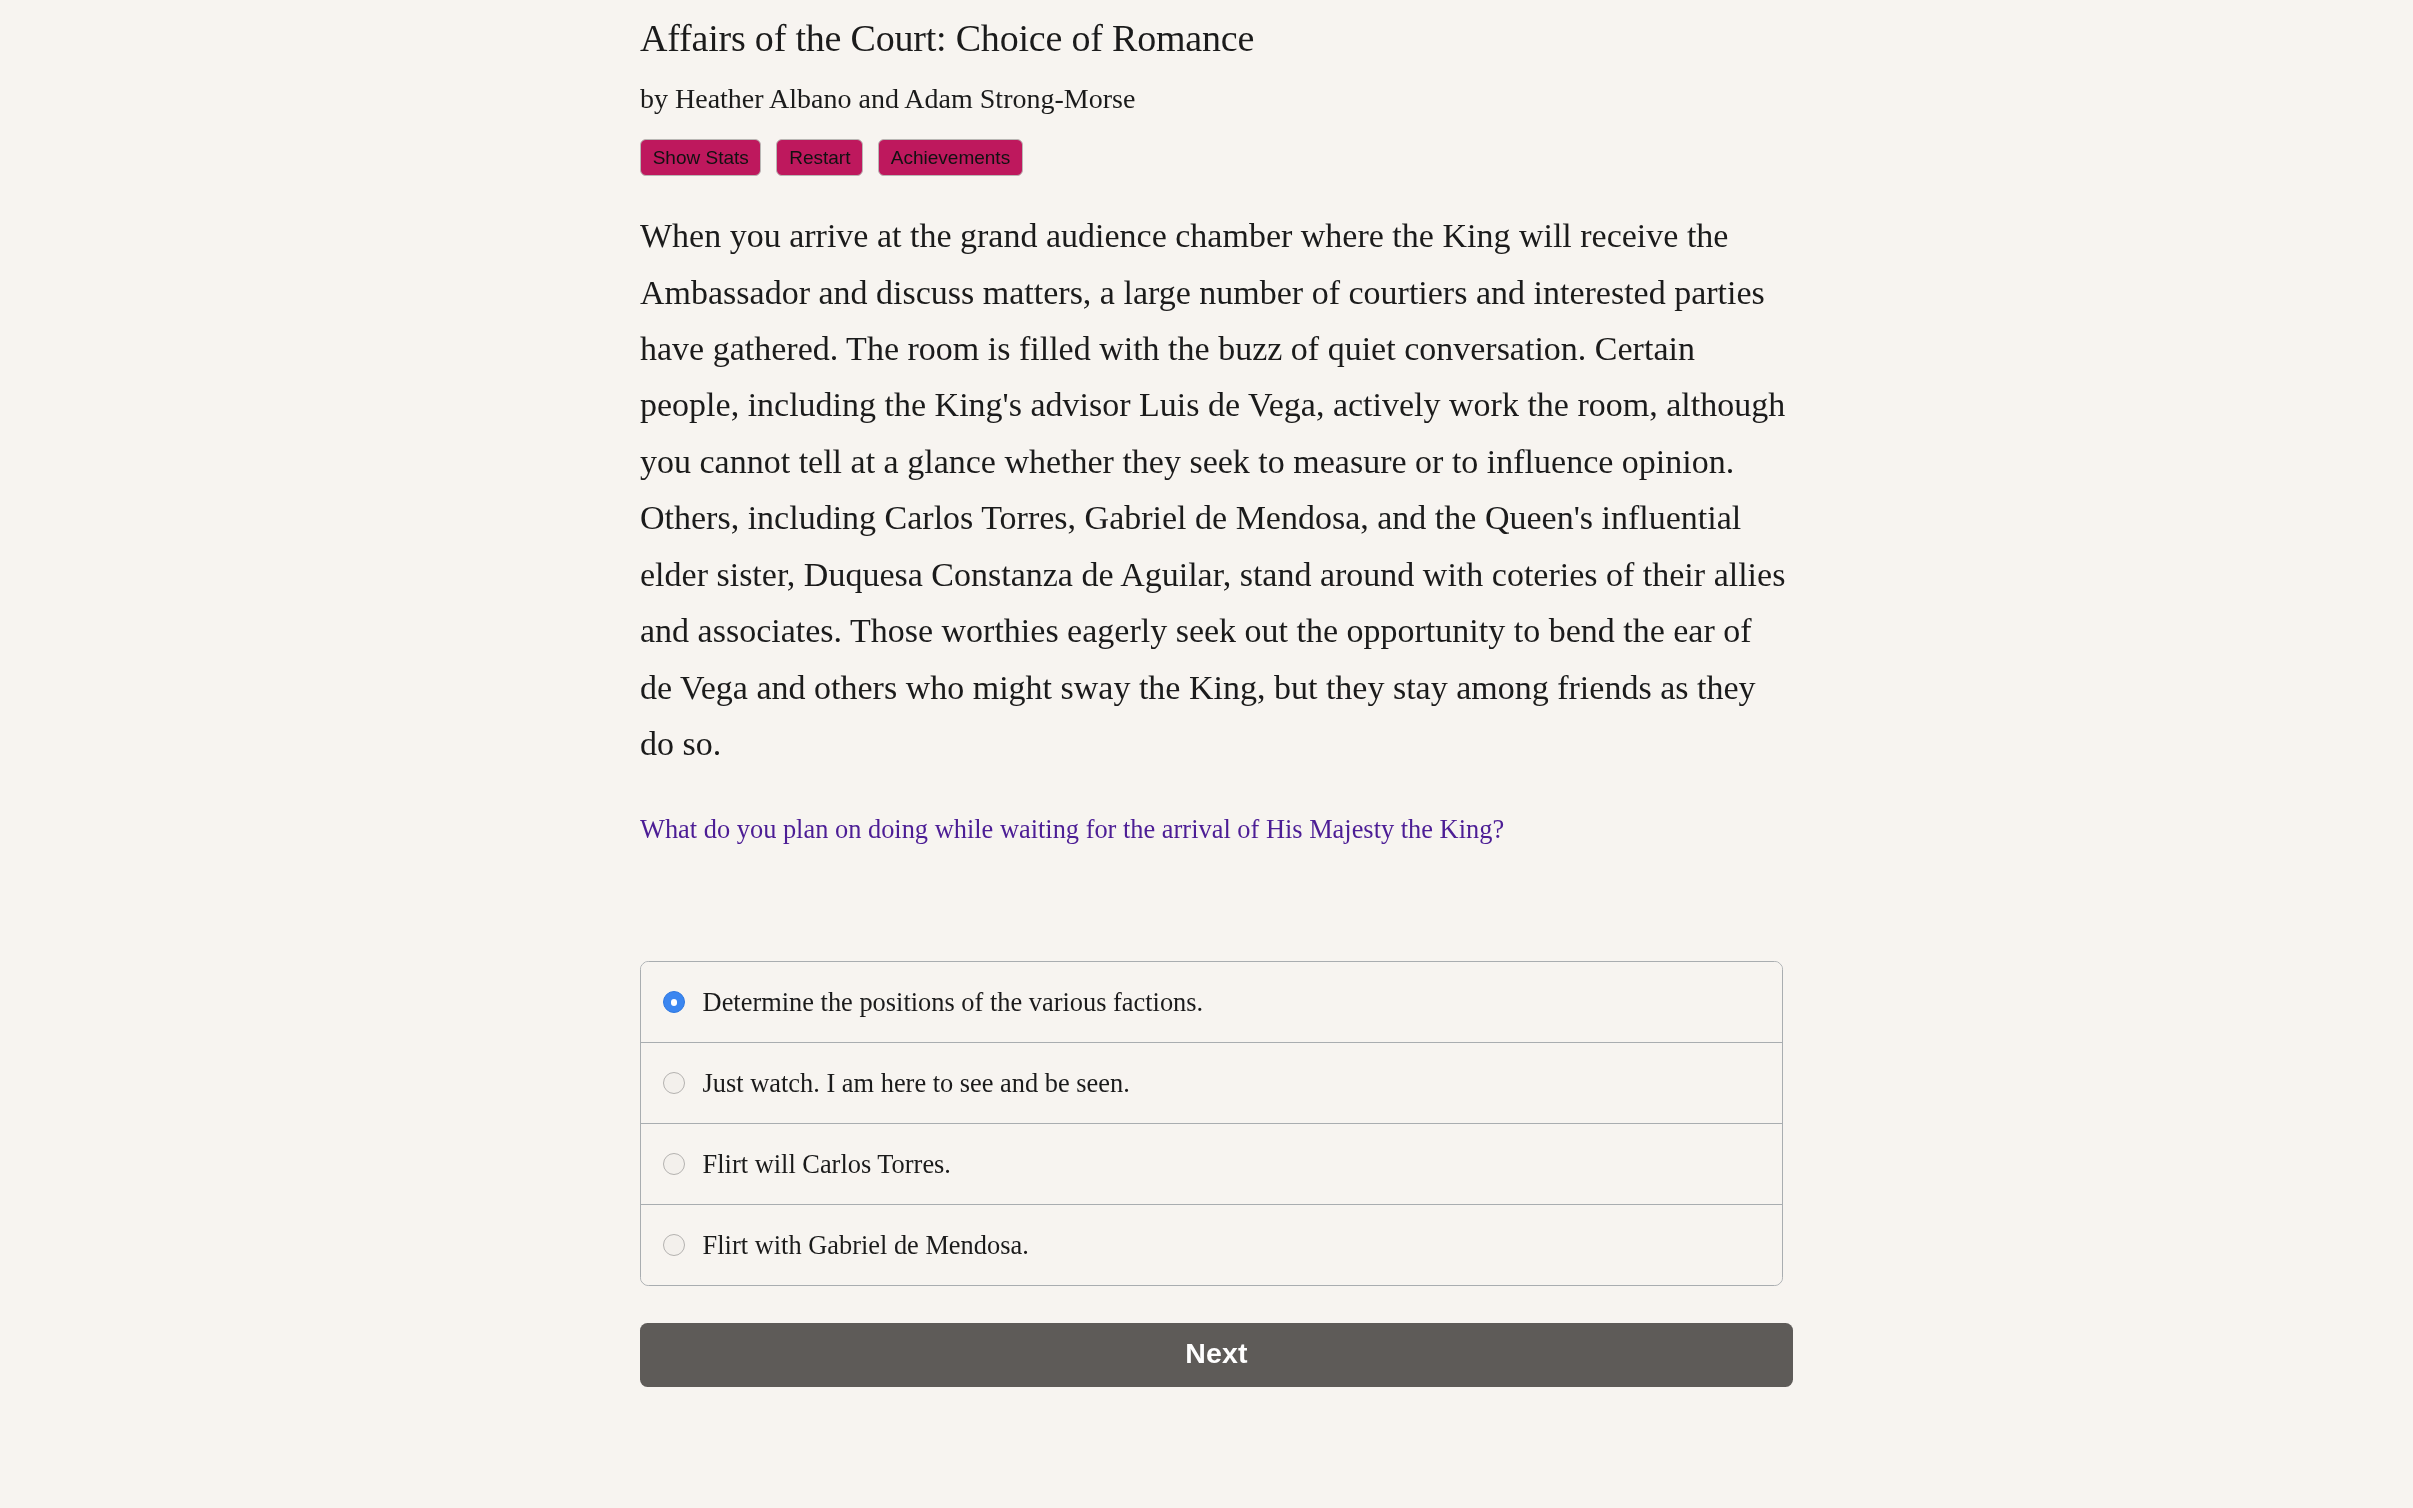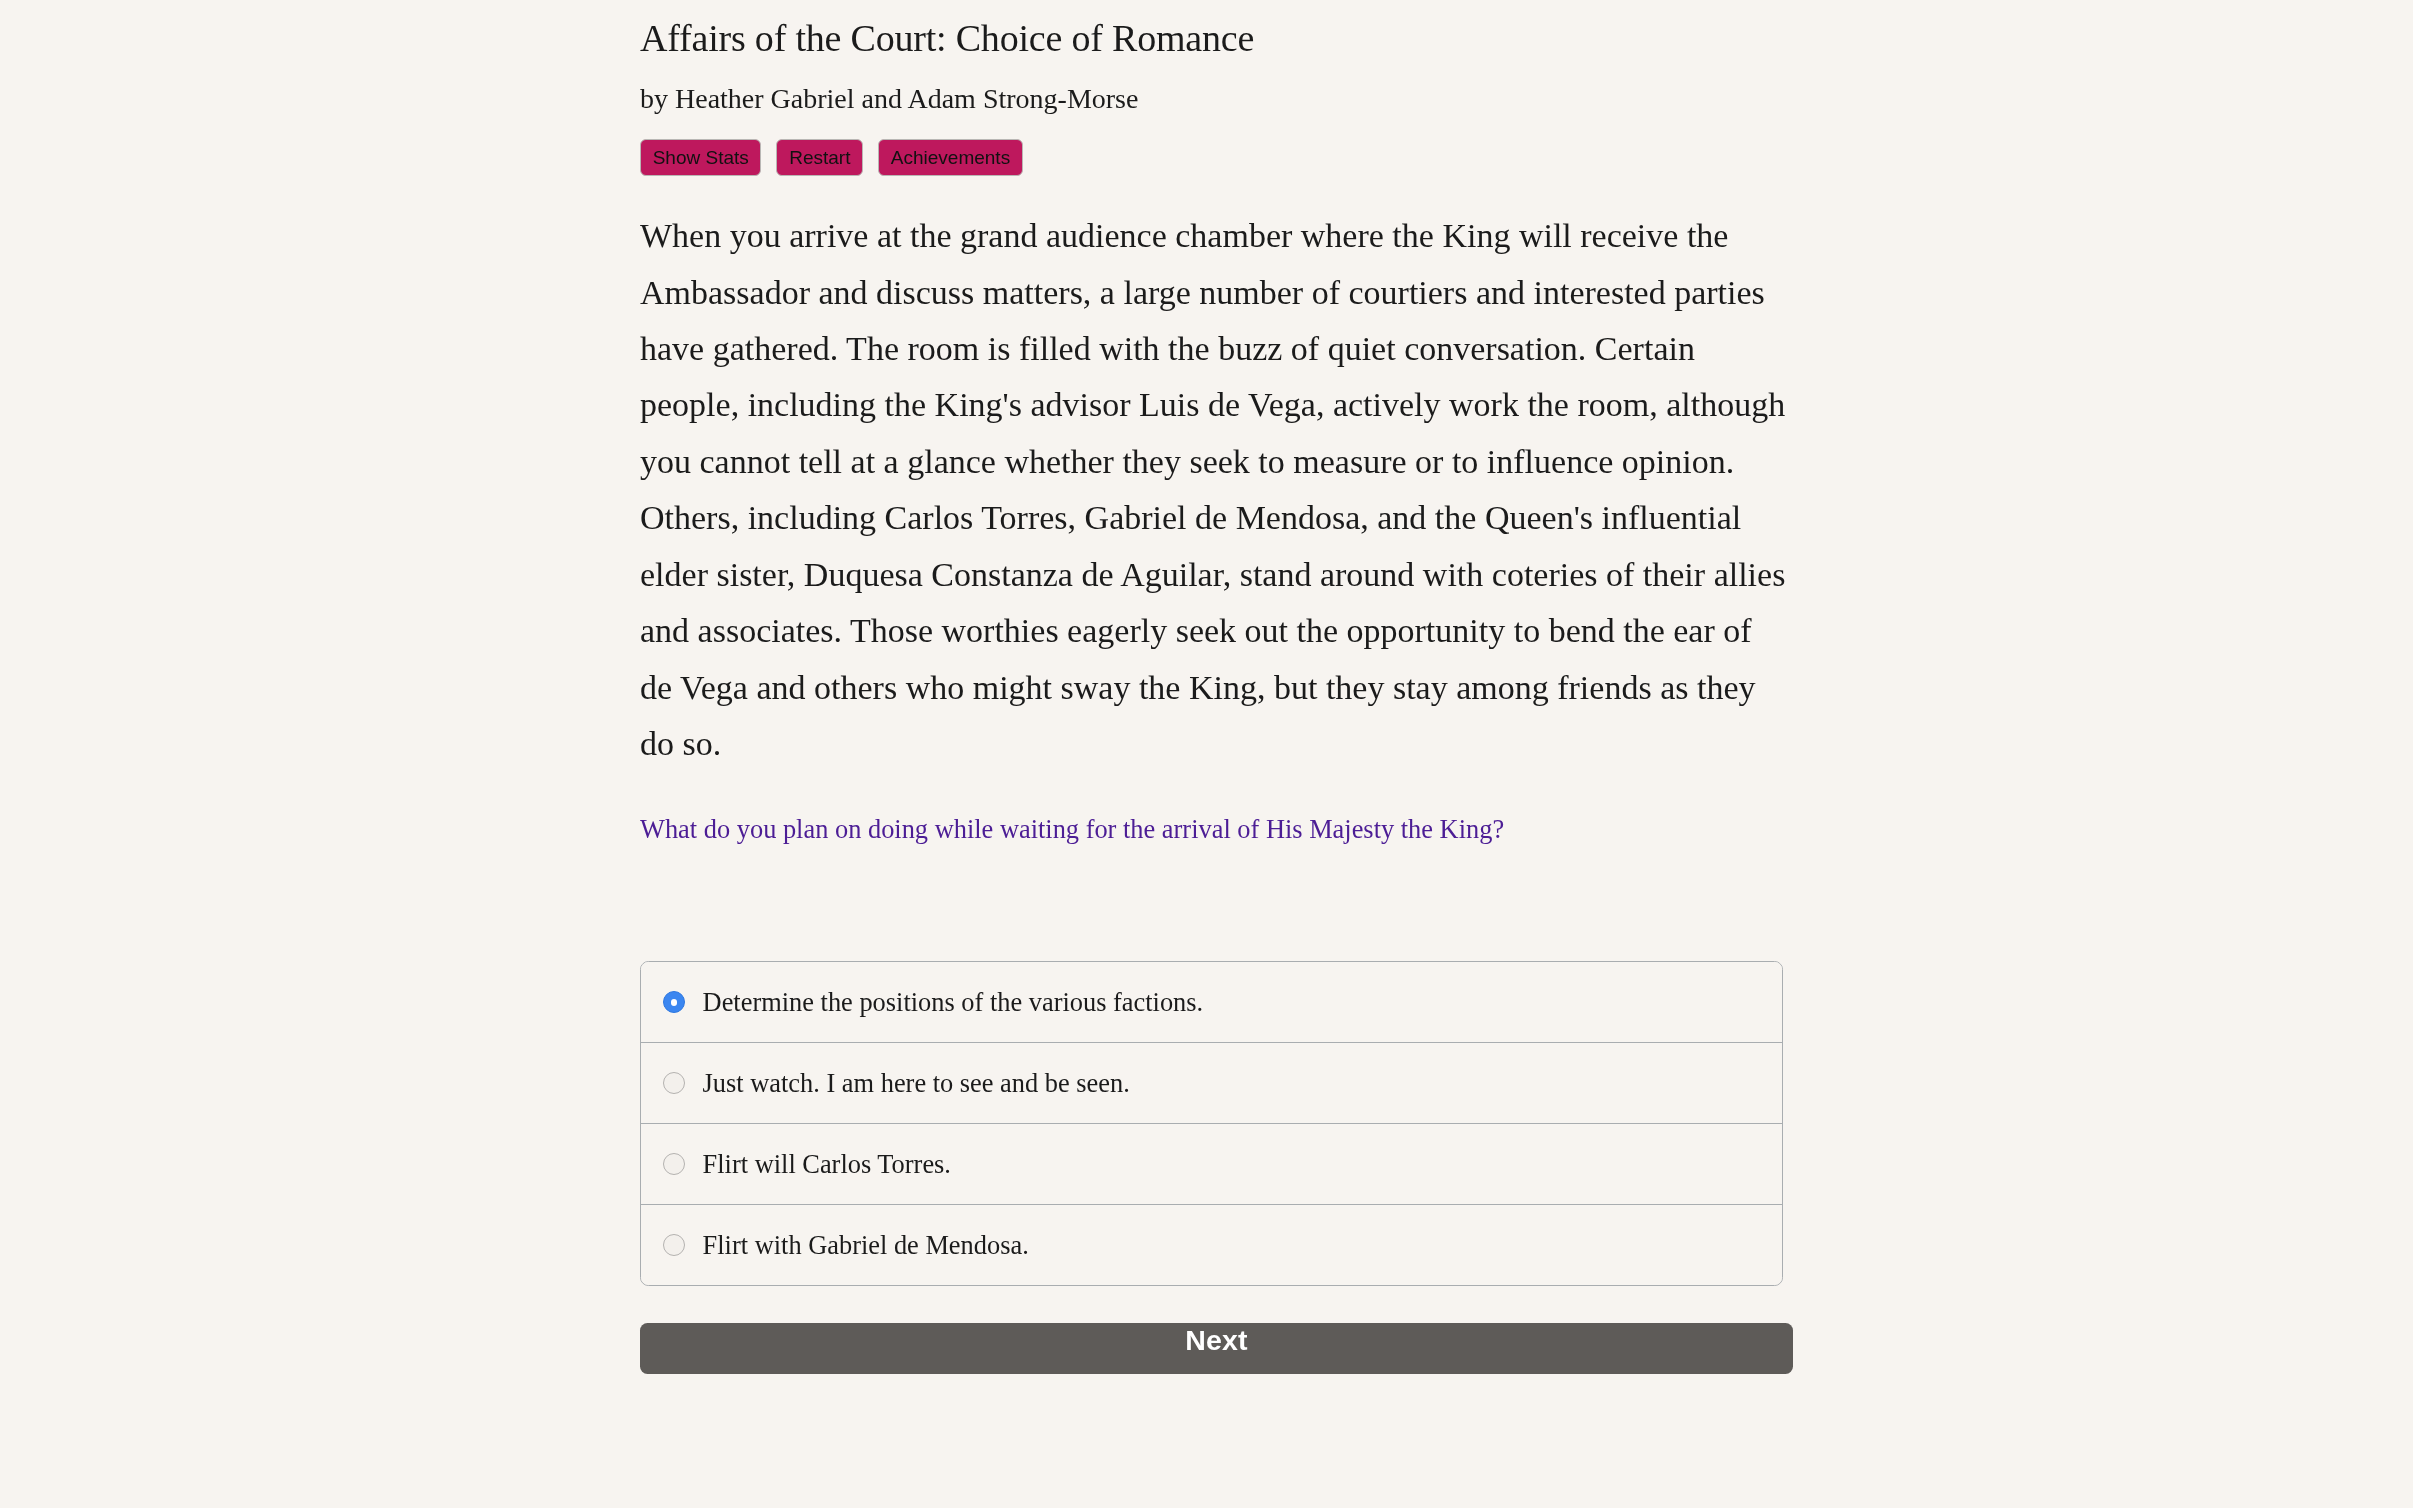--- a/index.html
+++ b/index.html
@@ -151,42 +151,42 @@
     font-size: 26.4px;
     color: #1b1b1b;
     line-height: 1.3;
   }
 
   
   .next-btn {
     display: block;
     width: 1153px;
     margin-top: 37px;
-    padding: 1px 0 17px 0;
+    padding: 14px 0 17px 0;
     background: #5e5b58;
     color: #ffffff;
     border: none;
     border-radius: 7.5px;
     font-family: "Liberation Sans", sans-serif;
     font-size: 28.5px;
     font-weight: bold;
     text-align: center;
     cursor: pointer;
     letter-spacing: 0.2px;
   }
 </style>
 </head>
 <body>
 
 <div class="page">
   <div class="content">
 
     <h1 class="game-title">Affairs of the Court: Choice of Romance</h1>
 
-    <p class="byline">by Heather Gabriel and Adam Strong-Morse</p>
+    <p class="byline">by Heather Albano and Adam Strong-Morse</p>
 
     <div class="toolbar">
       <button class="tool-btn">Show Stats</button>
       <button class="tool-btn">Restart</button>
       <button class="tool-btn">Achievements</button>
     </div>
 
     <p class="story-text">When you arrive at the grand audience chamber where the King will receive the Ambassador and discuss matters, a large number of courtiers and interested parties have gathered. The room is filled with the buzz of quiet conversation. Certain people, including the King's advisor Luis de Vega, actively work the room, although you cannot tell at a glance whether they seek to measure or to influence opinion. Others, including Carlos Torres, Gabriel de Mendosa, and the Queen's influential elder sister, Duquesa Constanza de Aguilar, stand around with coteries of their allies and associates. Those worthies eagerly seek out the opportunity to bend the ear of de Vega and others who might sway the King, but they stay among friends as they do so.</p>
 
     <p class="question-text">What do you plan on doing while waiting for the arrival of His Majesty the King?</p>

